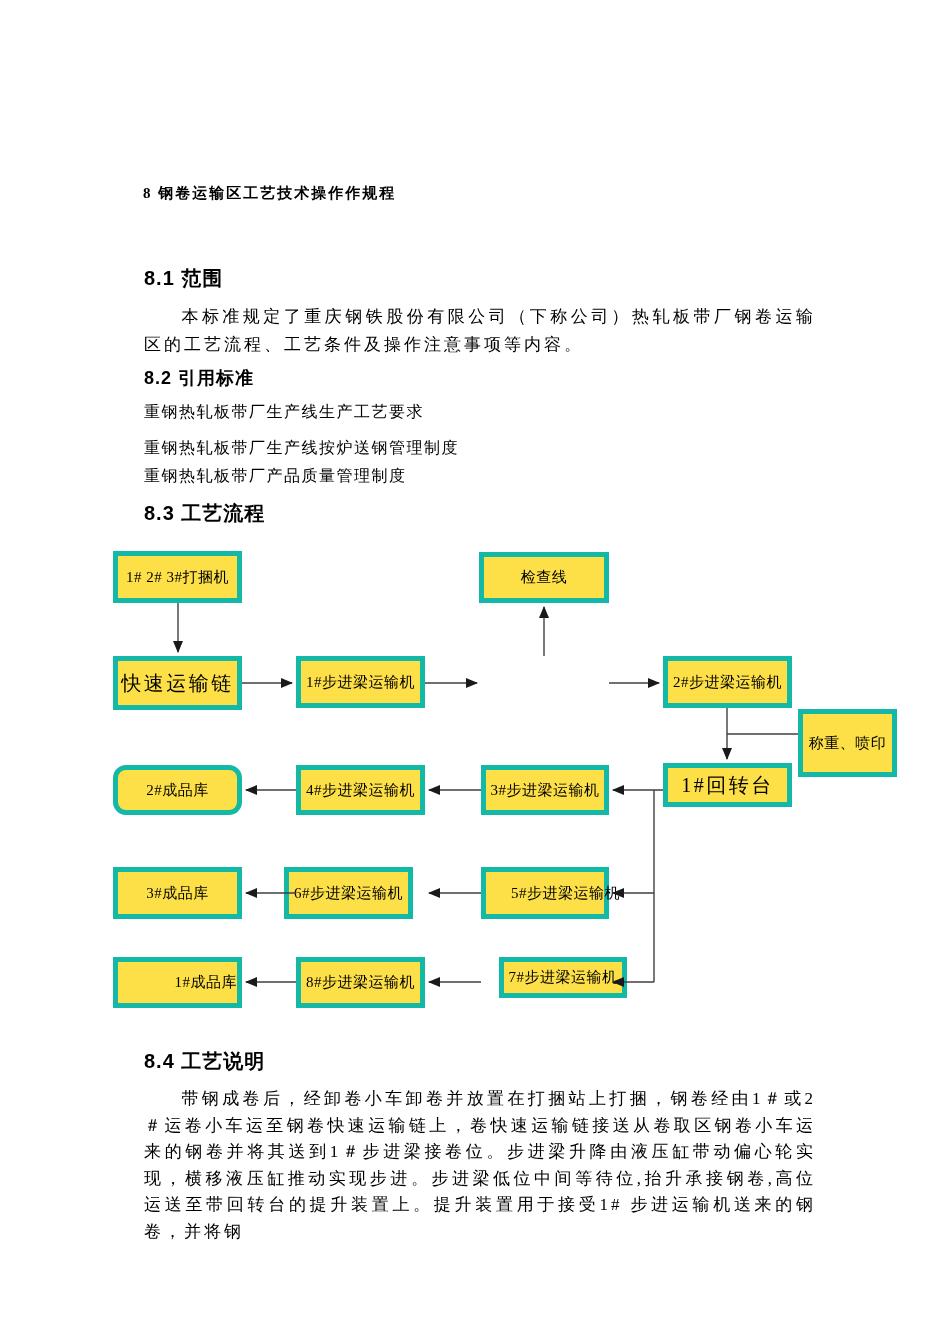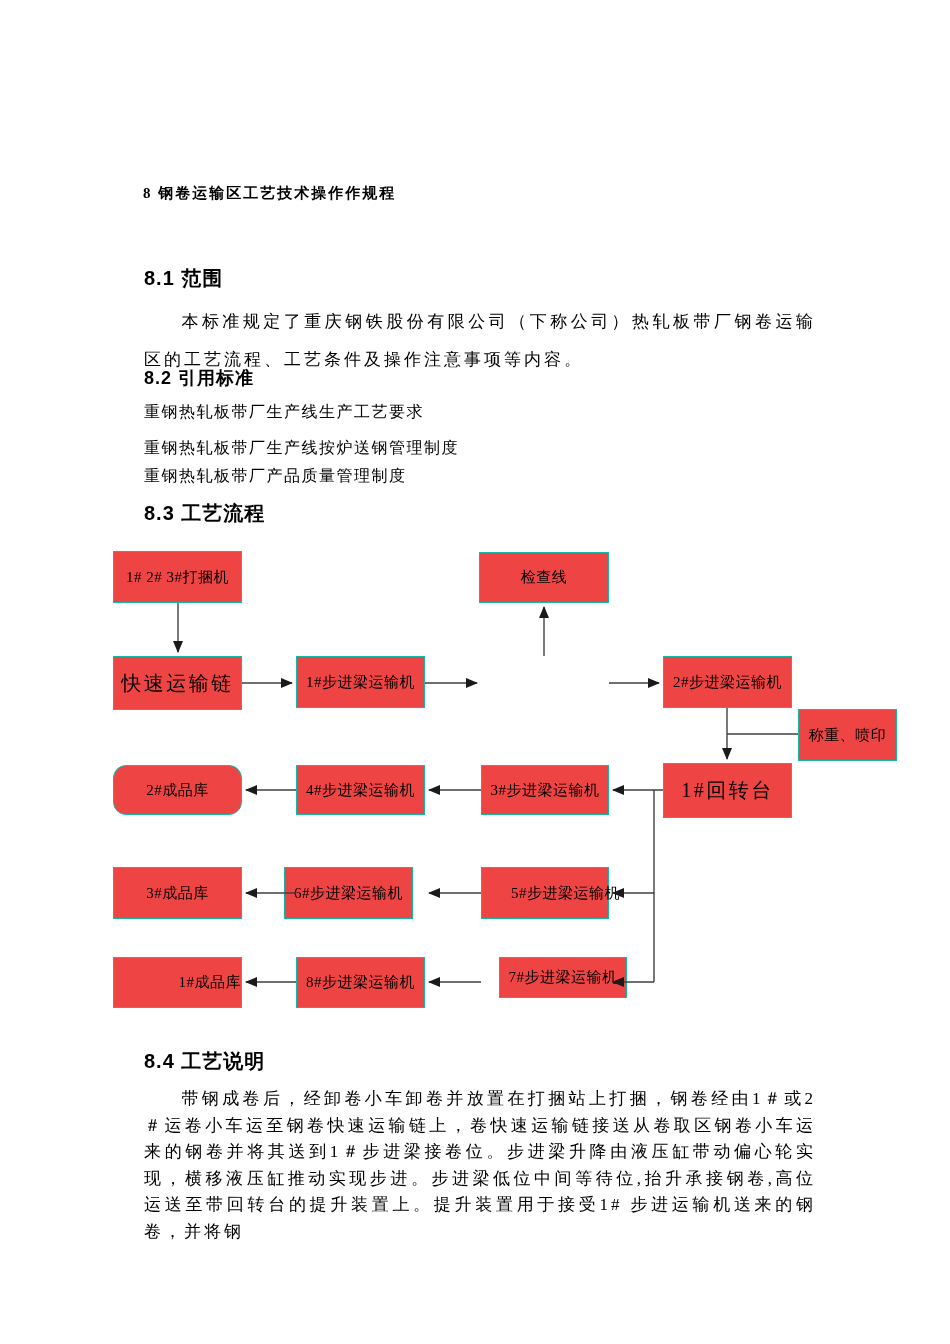--- a/index.html
+++ b/index.html
@@ -22,38 +22,38 @@
   .h-main {
     font-family:"Liberation Sans","DejaVu Sans",sans-serif;
     font-weight:600; font-size:20px; letter-spacing:1px;
   }
   .h81 { left:144px; top:265px; }
   .h82 { left:144px; top:366px; font-size:18px; }
   .h83 { left:144px; top:500px; }
   .h84 { left:144px; top:1048px; }
   .body-para {
     left:144px; width:672px;
-    font-size:17px; line-height:38px;
+    font-size:17px; line-height:28px;
     letter-spacing:3px;
     text-align:justify;
     text-indent:2.2em;
   }
   .p81 { top:303px; }
   .p84 { top:1086px; line-height:26.5px; }
   .ref-line {
     left:144px;
     font-size:16px; letter-spacing:1.5px;
   }
   .ref0 { top:402px; }
   .ref1 { top:438px; }
   .ref2 { top:466px; }
   .node {
     position:absolute;
-    border:1px solid #14b8a6;
-    background:#ef4444;
+    border:5px solid #14b8a6;
+    background:#fde047;
     display:flex; align-items:center; justify-content:center;
     font-size:15px; letter-spacing:0.5px;
     text-align:center;
     box-sizing:border-box;
     white-space:nowrap;
   }
   .node.big { font-size:20px; letter-spacing:2.5px;align-items:center; }
   .node.two-line { flex-direction:column; line-height:23px; letter-spacing:1px; }
   .connectors {
     position:absolute; left:0; top:0;
@@ -88,34 +88,34 @@
   <div class="node big" style="left:113px; top:656px; width:129px; height:54px;">
     <span>快速运输链</span>
   </div>
   <div class="node" style="left:296px; top:656px; width:129px; height:52px;">
     <span>1#步进梁运输机</span>
   </div>
   <div class="node" style="left:663px; top:656px; width:129px; height:52px;">
     <span>2#步进梁运输机</span>
   </div>
 
-  <div class="node" style="left:798px; top:709px; width:99px; height:52px;">
+  <div class="node" style="left:798px; top:709px; width:99px; height:68px;">
     <span>称重、喷印</span>
   </div>
 
   <div class="node" style="left:113px; top:765px; width:129px; height:50px;border-radius:13px;">
     <span>2#成品库</span>
   </div>
   <div class="node" style="left:296px; top:765px; width:129px; height:50px;">
     <span>4#步进梁运输机</span>
   </div>
   <div class="node" style="left:481px; top:765px; width:128px; height:50px;">
     <span>3#步进梁运输机</span>
   </div>
-  <div class="node big" style="left:663px; top:763px; width:129px; height:55px;">
+  <div class="node big" style="left:663px; top:763px; width:129px; height:44px;">
     <span>1#回转台</span>
   </div>
 
   <div class="node" style="left:113px; top:867px; width:129px; height:52px;">
     <span>3#成品库</span>
   </div>
   <div class="node" style="left:284px; top:867px; width:129px; height:52px;">
     <span>6#步进梁运输机</span>
   </div>
   <div class="node" style="left:481px; top:867px; width:128px; height:52px;padding-left:41px;">

